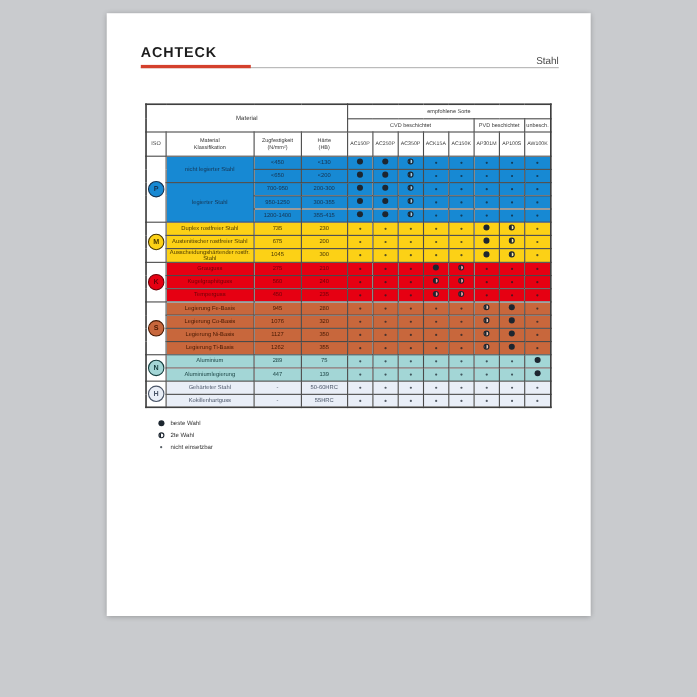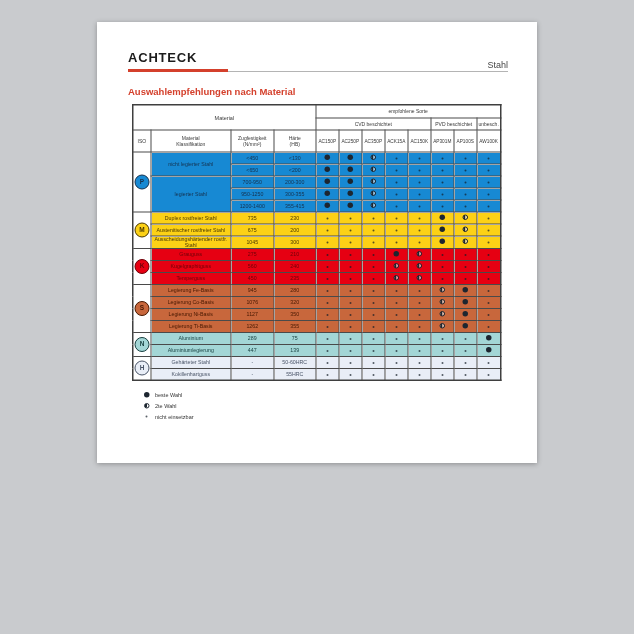--- a/index.html
+++ b/index.html
@@ -1,17 +1,17 @@
 <!DOCTYPE html>
 <html><head>
 <meta charset="utf-8">
 <style>
   html,body{margin:0;padding:0;width:634px;height:634px;background:#c9cbce;overflow:hidden;
     font-family:"Liberation Sans",sans-serif;}
-  .sheet{position:absolute;left:97px;top:22px;width:440px;height:441px;background:#ffffff;
+  .sheet{position:absolute;left:97px;top:12px;width:440px;height:548px;background:#ffffff;
     box-shadow:0 1px 5px rgba(0,0,0,.3);overflow:hidden;}
   .logo{position:absolute;left:31px;top:28px;font-weight:bold;font-size:13px;letter-spacing:.8px;color:#1c1c1c;}
   .rule{position:absolute;left:31px;right:29px;top:49px;height:1px;background:#b4b4b4;}
   .rule-red{position:absolute;left:31px;top:47px;width:100px;height:3px;}
   .doc-type{position:absolute;right:29px;top:38px;font-size:9px;color:#474747;}
   .title{position:absolute;left:31px;top:64px;font-size:9.5px;font-weight:bold;}
   .scaled{position:absolute;left:35px;top:82px;width:736px;transform:scale(.5);transform-origin:0 0;}
   table{border-collapse:collapse;table-layout:fixed;width:736px;border:3px solid #3f3f3f;}
   td,th{border:2px solid #4a4a4a;padding:0 2px;text-align:center;vertical-align:middle;overflow:hidden;}
   thead th{background:#fff;color:#3a3a3a;font-weight:normal;}
@@ -34,21 +34,20 @@
   .watermark::after{content:"";position:absolute;left:4px;top:4px;width:14px;height:8px;background:#d7ddea;border-radius:1px;}
 </style>
 </head>
 <body>
 
 <div class="sheet">
   <div class="logo">ACHTECK</div>
   <div class="rule"></div>
   <div class="rule-red" style="background: rgb(212, 64, 44);"></div>
   <div class="doc-type">Stahl</div>
-  <div class="title" style="color: rgb(212, 64, 44);">Auswahlempfehlungen nach Material</div>
 
   <div class="scaled">
     <table>
         <colgroup>
           <col style="width: 36px;">
           <col style="width: 160px;">
           <col style="width: 86px;">
           <col style="width: 84px;">
           <col style="width: 46px;">
           <col style="width: 46px;">

